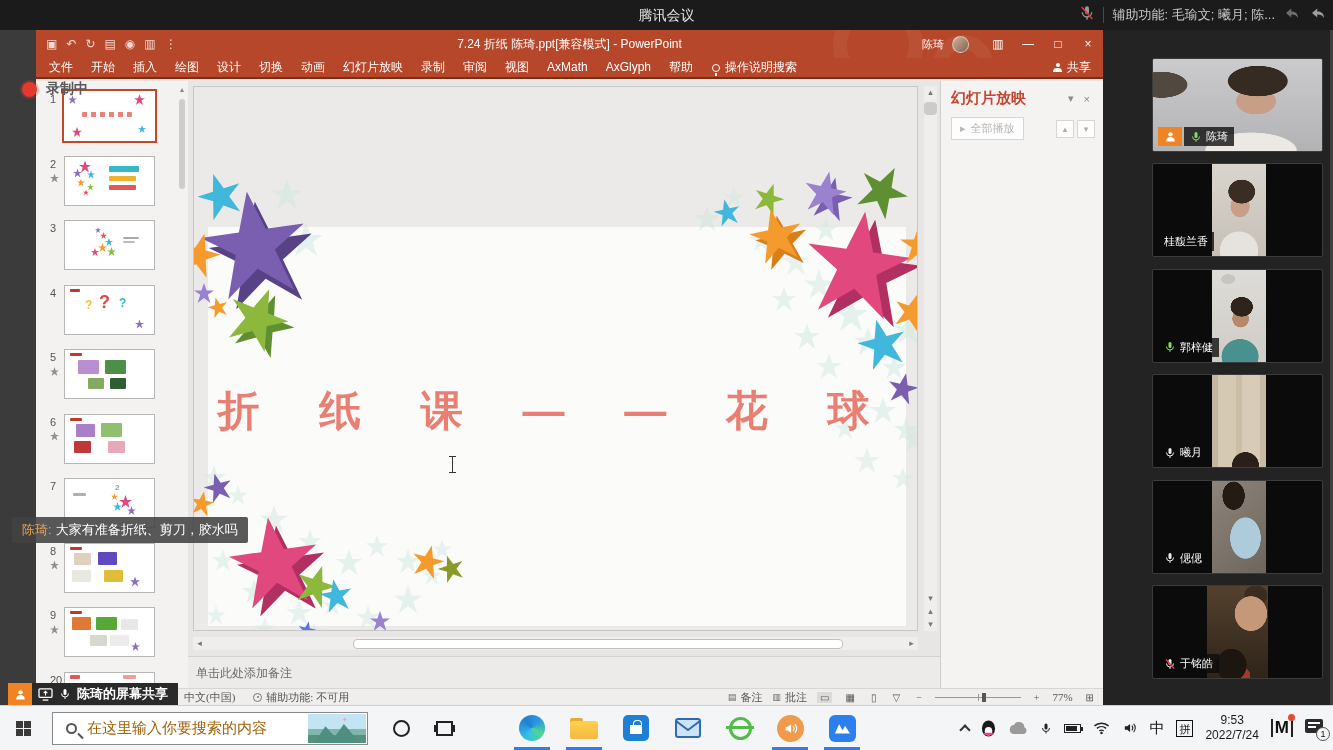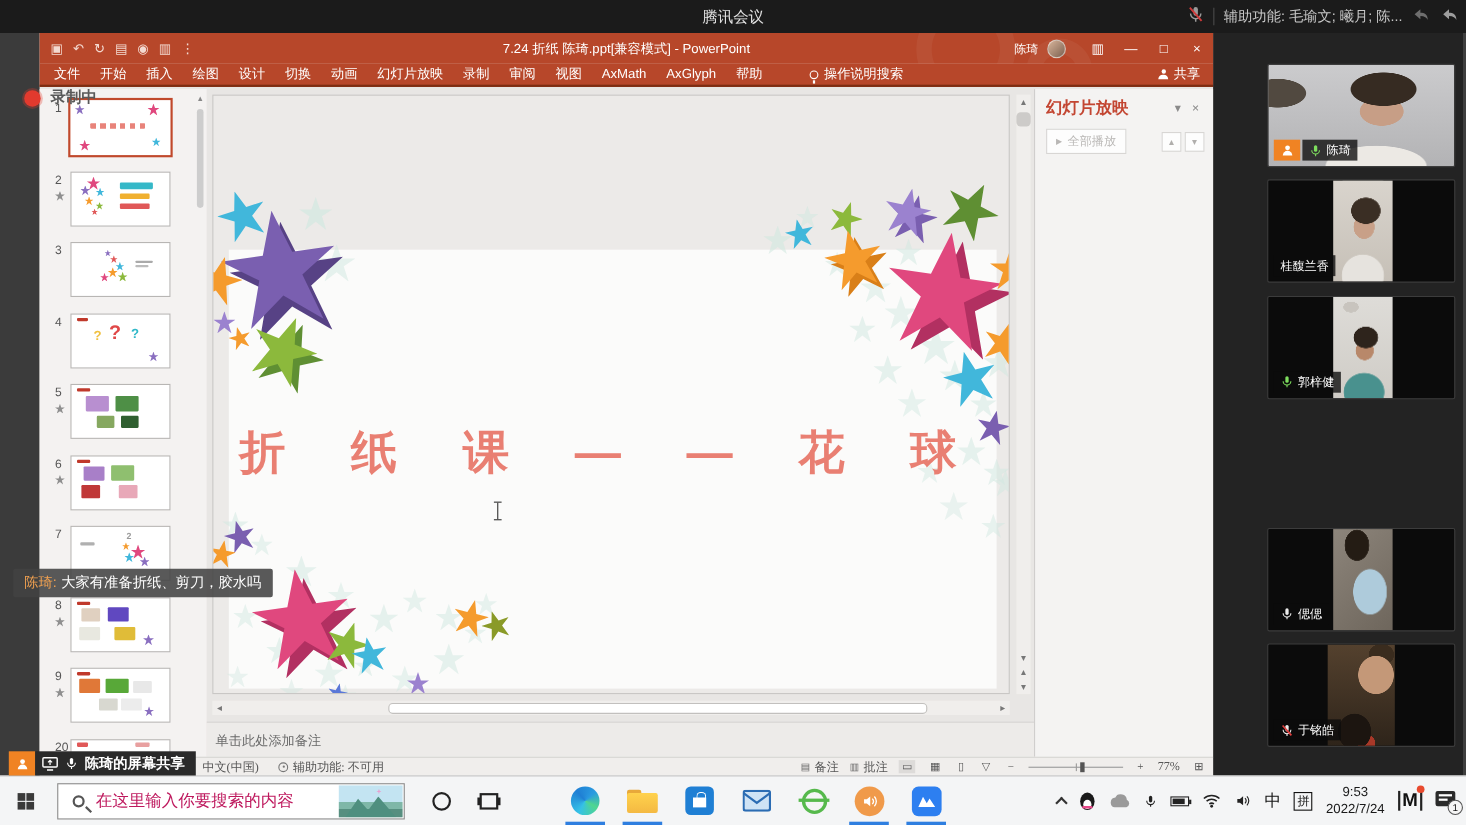--- a/index.html
+++ b/index.html
@@ -30,21 +30,21 @@
   .ppt-doc-title { position:absolute; left:0; right:0; top:0; height:28px; line-height:28px;
             text-align:center; color:#fff; font-size:12px; pointer-events:none; }
   .tb-ctrl { position:absolute; right:0; top:0; height:28px; display:flex; align-items:center; }
   .tb-ctrl .acct { color:#fff; font-size:11px; margin-right:8px; }
   .avatar { width:17px; height:17px; border-radius:50%; background:linear-gradient(135deg,#d8b49a,#7a6050);
             margin-right:14px; border:1px solid rgba(255,255,255,.5); }
   .wbtn { width:30px; height:28px; color:#fff; font-size:12px; display:flex; align-items:center;
             justify-content:center; }
 
   .ppt-ribbon { position:absolute; left:0; top:28px; width:100%; height:21px; background:#b7472a;
-            border-bottom:2px solid #7c2d12; display:flex; align-items:center;gap:24px; }
+            border-bottom:2px solid #7c2d12; display:flex; align-items:center; }
   #ribbon-tabs { display:flex; align-items:center; height:100%; margin-left:4px; }
   .rtab { color:#fff; font-size:12px; padding:0 9px; line-height:19px; white-space:nowrap; }
   .tellme { display:flex; align-items:center; gap:5px; color:#fff; font-size:12px; margin-left:10px; }
   .bulb { width:8px; height:8px; border:1px solid #fff; border-radius:50%; position:relative; }
   .bulb::after { content:""; position:absolute; left:2px; top:8px; width:2px; height:3px; background:#fff; }
   .share-btn { position:absolute; right:12px; display:flex; align-items:center; gap:5px; color:#fff; font-size:12px; }
   .person-ico { width:9px; height:9px; position:relative; }
   .person-ico::before { content:""; position:absolute; left:2.5px; top:0; width:4px; height:4px;
             border-radius:50%; background:#fff; }
   .person-ico::after { content:""; position:absolute; left:0; top:4.5px; width:9px; height:4.5px;
@@ -185,21 +185,21 @@
           border-top:1px solid #d0d0d0; }
   .winlogo { position:absolute; left:16px; top:15px; display:grid; grid-template-columns:7px 7px;
           grid-template-rows:7px 7px; gap:1px; }
   .winlogo div { background:#3a3a3a; }
   .searchbox { position:absolute; left:52px; top:6px; width:316px; height:33px; background:#fff;
           border:1px solid #8a8a8a; display:flex; align-items:center; }
   .mag { width:11px; height:11px; border:2px solid #555; border-radius:50%; margin:0 10px 0 13px;
           position:relative; flex:none; }
   .mag::after { content:""; position:absolute; left:9px; top:10px; width:7px; height:2px;
           background:#555; transform:rotate(45deg); }
-  .search-ph { font-size:15px; color:#be185d; white-space:nowrap; }
+  .search-ph { font-size:15px; color:#a16207; white-space:nowrap; }
   .shl { position:absolute; right:1px; top:1px; width:58px; height:29px;
           background:linear-gradient(180deg,#c3e4f2 0 52%, #7fb7a8 52% 74%, #578f80 74%); overflow:hidden; }
   .shl::before { content:""; position:absolute; left:6px; top:8px; width:46px; height:21px;
           background:#4f8f7f; clip-path:polygon(0 100%,25% 20%,45% 70%,65% 10%,100% 100%); }
   .shl::after { content:""; position:absolute; left:34px; top:3px; width:5px; height:5px;
           background:#e8a0d0; clip-path:polygon(50% 0,62% 38%,100% 50%,62% 62%,50% 100%,38% 62%,0 50%,38% 38%); }
   .cortana { position:absolute; left:393px; top:14px; width:17px; height:17px; border:2px solid #222;
           border-radius:50%; }
   .taskview { position:absolute; left:434px; top:15px; width:17px; height:15px; border:2px solid #222;
           box-shadow:-6px 0 0 -4px #222, 6px 0 0 -4px #222; }
@@ -645,20 +645,35 @@
               <svg width="12" height="12" viewBox="0 0 24 24">
                 <rect x="9" y="2" width="6" height="12" rx="3" fill="#7ede5e"></rect>
                 <path d="M5 11a7 7 0 0 0 14 0" fill="none" stroke="#7ede5e" stroke-width="2"></path>
                 <line x1="12" y1="18" x2="12" y2="22" stroke="#7ede5e" stroke-width="2"></line>
               </svg>
             </span>
             <span>郭梓健</span>
           </span>
         </div>
       </div>
+      <div class="tile" style="top: 344.2px;">
+        <div class="vid v4"></div>
+        <div class="chiprow">
+          <span class="chip">
+            <span style="display: inline-flex;">
+              <svg width="12" height="12" viewBox="0 0 24 24">
+                <rect x="9" y="2" width="6" height="12" rx="3" fill="#ececec"></rect>
+                <path d="M5 11a7 7 0 0 0 14 0" fill="none" stroke="#ececec" stroke-width="2"></path>
+                <line x1="12" y1="18" x2="12" y2="22" stroke="#ececec" stroke-width="2"></line>
+              </svg>
+            </span>
+            <span>曦月</span>
+          </span>
+        </div>
+      </div>
       <div class="tile" style="top: 449.6px;">
         <div class="vid v5"></div>
         <div class="chiprow">
           <span class="chip">
             <span style="display: inline-flex;">
               <svg width="12" height="12" viewBox="0 0 24 24">
                 <rect x="9" y="2" width="6" height="12" rx="3" fill="#ececec"></rect>
                 <path d="M5 11a7 7 0 0 0 14 0" fill="none" stroke="#ececec" stroke-width="2"></path>
                 <line x1="12" y1="18" x2="12" y2="22" stroke="#ececec" stroke-width="2"></line>
               </svg>

